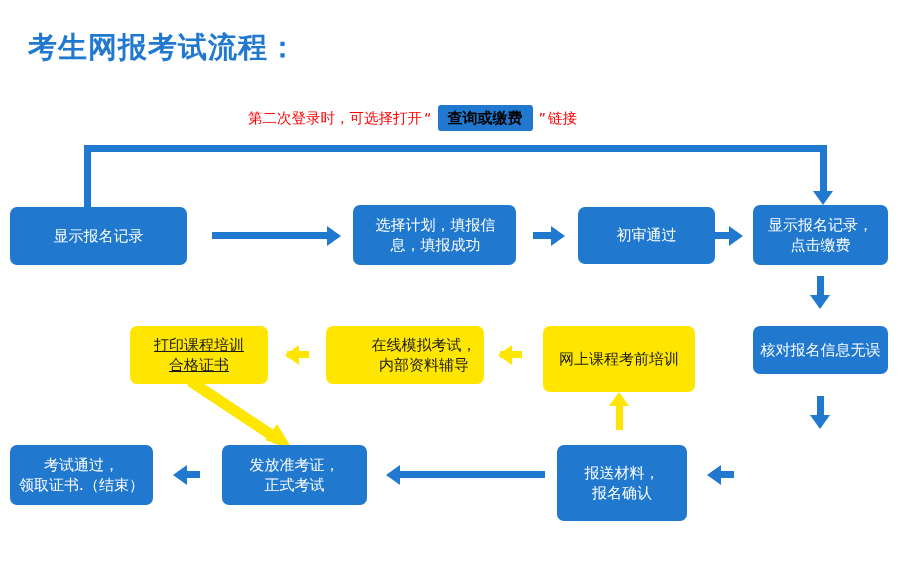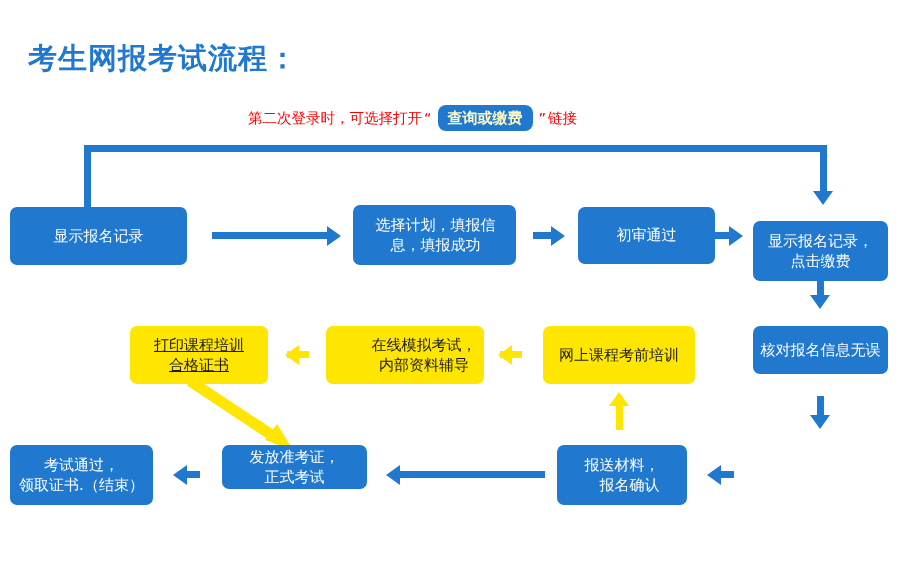--- a/index.html
+++ b/index.html
@@ -15,21 +15,21 @@
     width: 900px;
     height: 584px;
     background: #ffffff;
     overflow: hidden;
   }
 
   
   #page-title {
     position: absolute;
     left: 28px;
-    top: 39px;
+    top: 28px;
     font-size: 29px;
     font-weight: bold;
     color: #2079cf;
     letter-spacing: 1px;
     white-space: nowrap;
   }
 
   
   #annotation {
     position: absolute;
@@ -41,22 +41,22 @@
     font-size: 14.5px;
     color: #ff0000;
     white-space: nowrap;
   }
   #annotation .quote { padding: 0 2px; }
   .pill {
     display: inline-flex;
     align-items: center;
     justify-content: center;
     background: #2079cf;
-    color: #fef9c3;
-    border-radius: 8px;
+    color: #000000;
+    border-radius: 3px;
     font-size: 15px;
     font-weight: bold;
     height: 26px;
     padding: 0 10px;
     margin: 0 4px;
   }
 
   
   .node {
     position: absolute;
@@ -162,21 +162,21 @@
 
   <div class="node blue" style="left:578px; top:207px; width:137px; height:57px;">
     <span class="label">初审通过</span>
   </div>
 
   <div class="conn">
     <div class="hline" style="left:711px; top:232px; width:20px;"></div>
     <div class="arrow-right" style="left:729px; top:226px;"></div>
   </div>
 
-  <div class="node blue" style="left:753px; top:205px; width:135px; height:60px;margin-top:16px;">
+  <div class="node blue" style="left:753px; top:205px; width:135px; height:60px;">
     <span class="label">显示报名记录，
 点击缴费</span>
   </div>
 
   <div class="conn">
     <div class="vline" style="left:817px; top:276px; height:22px;"></div>
     <div class="arrow-down" style="left:810px; top:295px;"></div>
   </div>
 
   <div class="conn">
@@ -197,21 +197,21 @@
   <div class="node yellow" style="left:326px; top:326px; width:158px; height:58px;padding-left:44px;">
     <span class="label">在线模拟考试，
 内部资料辅导</span>
   </div>
 
   <div class="conn">
     <div class="hline y" style="left:500px; top:351px; width:22px;"></div>
     <div class="arrow-left y" style="left:498px; top:345px;"></div>
   </div>
 
-  <div class="node yellow" style="left:543px; top:326px; width:152px; height:58px;">
+  <div class="node yellow" style="left:543px; top:326px; width:152px; height:66px;">
     <span class="label">网上课程考前培训</span>
   </div>
 
   <div class="node blue" style="left:753px; top:326px; width:135px; height:48px;">
     <span class="label">核对报名信息无误</span>
   </div>
 
   <div class="conn">
     <div class="vline y" style="left:616px; top:404px; height:26px;"></div>
     <div class="arrow-up y" style="left:609px; top:392px;"></div>
@@ -225,31 +225,31 @@
   <div class="node blue" style="left:10px; top:445px; width:143px; height:60px;">
     <span class="label">考试通过，
 领取证书.（结束）</span>
   </div>
 
   <div class="conn">
     <div class="hline" style="left:178px; top:471px; width:22px;"></div>
     <div class="arrow-left" style="left:173px; top:465px;"></div>
   </div>
 
-  <div class="node blue" style="left:222px; top:445px; width:145px; height:44px;text-align:center;">
+  <div class="node blue" style="left:222px; top:445px; width:145px; height:60px;text-align:center;">
     <span class="label">发放准考证，
 正式考试</span>
   </div>
 
   <div class="conn">
     <div class="hline" style="left:400px; top:471px; width:145px;"></div>
     <div class="arrow-left" style="left:386px; top:465px;"></div>
   </div>
 
-  <div class="node blue" style="left:557px; top:445px; width:130px; height:60px;text-align:right;">
+  <div class="node blue" style="left:557px; top:445px; width:130px; height:76px;">
     <span class="label">报送材料，
 报名确认</span>
   </div>
 
   <div class="conn">
     <div class="hline" style="left:712px; top:471px; width:22px;"></div>
     <div class="arrow-left" style="left:707px; top:465px;"></div>
   </div>
 
 

